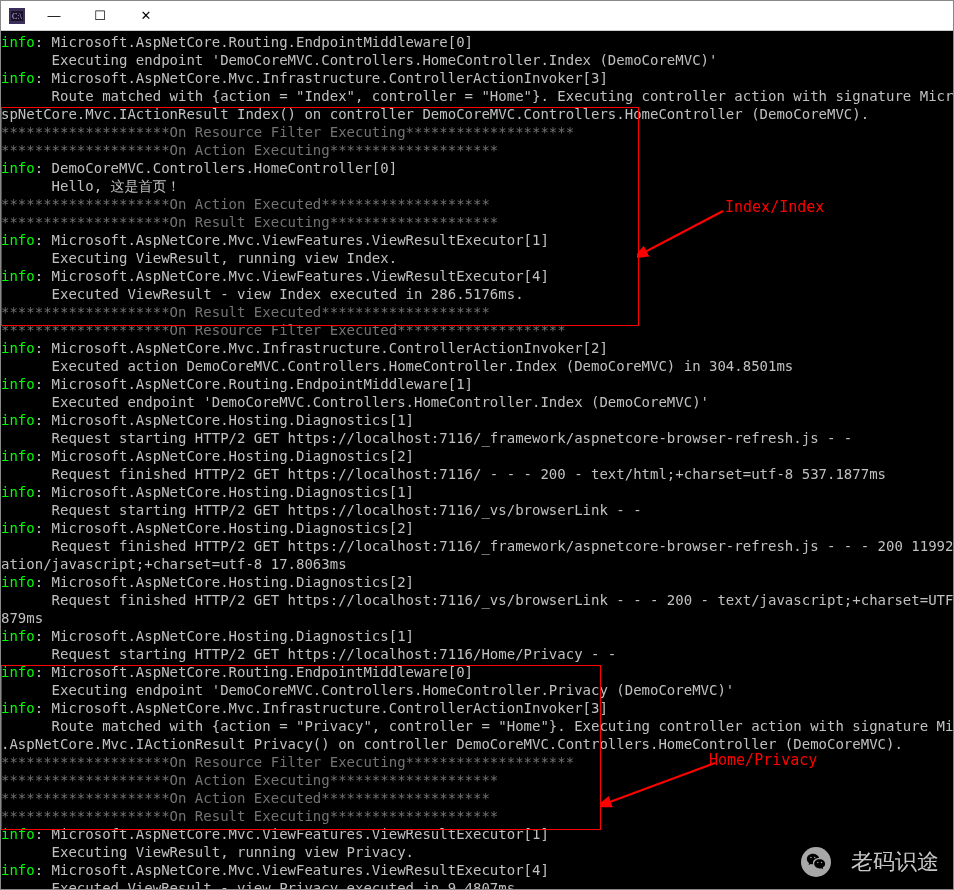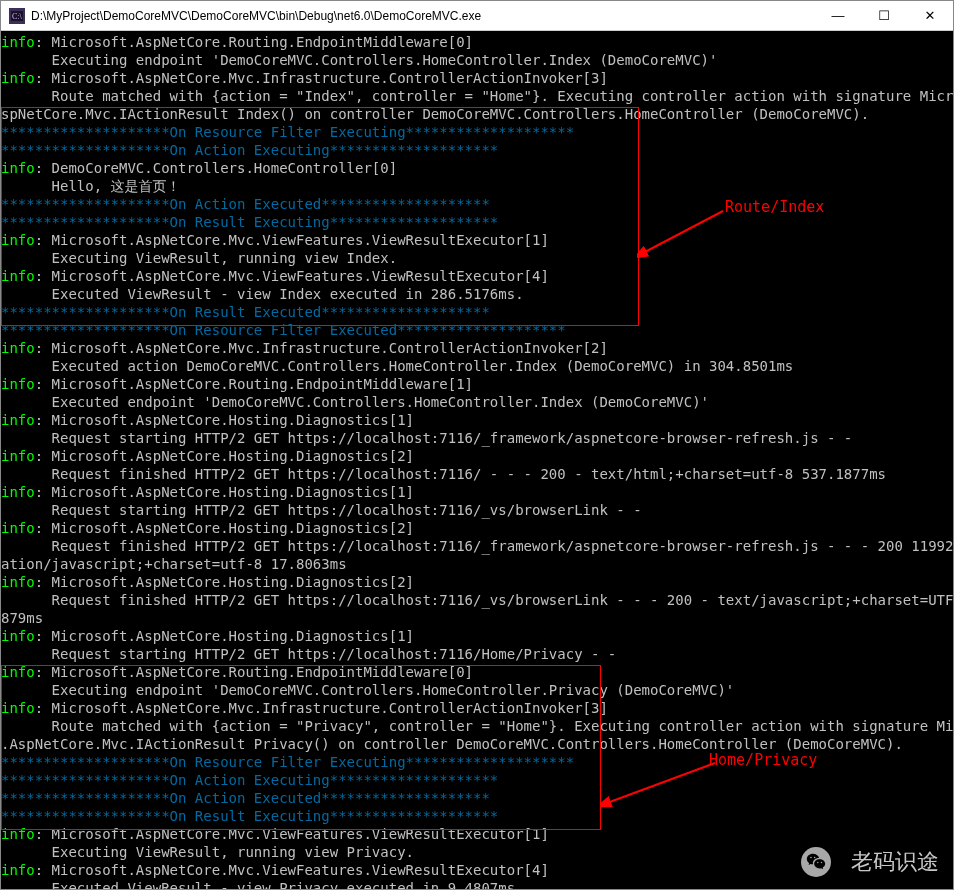--- a/index.html
+++ b/index.html
@@ -7,54 +7,53 @@
   .window { width:954px; height:890px; border:1px solid #888; background:#000; display:flex; flex-direction:column; }
   .titlebar { height:30px; background:#fff; display:flex; align-items:center; font-size:12px; color:#000; border-bottom:1px solid #ccc; }
   .titlebar .icon { width:16px; height:16px; margin:0 6px 0 8px; display:inline-flex; align-items:center; justify-content:center; }
   .titlebar .icon svg { display:block; }
   .titlebar .title { flex:1; white-space:nowrap; overflow:hidden; text-overflow:ellipsis; }
   .winbtns { display:flex; height:100%; }
   .winbtn { width:46px; height:100%; display:flex; align-items:center; justify-content:center; font-family:Arial,sans-serif; font-size:13px; color:#000; }
   .console { flex:1; background:#000; font-family:"NSimSun","SimSun","Consolas",monospace; font-size:14px; line-height:18px; padding:2px 16px 0 0; position:relative; white-space:pre; overflow:hidden; }
   .line { white-space:pre; height:18px; }
   .g { color:#00ff00; }  
-  .c { color:#0369a1; }  
+  .c { color:#737373; }  
   .w { color:#c0c0c0; }  
   .box1 { position:absolute; border:1px solid #ff0000; pointer-events:none; }
   .ann { position:absolute; color:#ff0000; font-family:"NSimSun","SimSun",monospace; font-size:15px; pointer-events:none; }
   .arrow { position:absolute; pointer-events:none; }
   .watermark { position:absolute; right:14px; bottom:12px; display:flex; align-items:center; gap:20px; color:#d8d8d8; font-family:"Microsoft YaHei","SimHei",sans-serif; font-size:22px; opacity:0.92; pointer-events:none; }
   .watermark .wicon { width:30px; height:30px; border-radius:50%; background:#d8d8d8; color:#000; display:flex; align-items:center; justify-content:center; font-weight:bold; font-size:18px; opacity:0.85; }
 </style>
 </head>
 <body>
 
 <div class="window">
   <div class="titlebar">
     <span class="icon">
       <svg width="16" height="16" viewBox="0 0 16 16">
         <rect x="0" y="0" width="16" height="16" fill="#3b2e58"></rect>
         <rect x="2" y="3" width="12" height="10" fill="#1a1326"></rect>
         <text x="3" y="11" font-size="8" fill="#c8b6ff" font-family="Consolas">C:\</text>
       </svg>
     </span>
-    <span class="title">D:\MyProject\DemoCoreMVC\DemoCoreMVC\bin\Debug\net6.0\DemoCoreMVC.exe</span>
     <div class="winbtns">
       <div class="winbtn">—</div>
       <div class="winbtn">☐</div>
       <div class="winbtn">✕</div>
     </div>
   </div>
 
   <div class="console" id="console"><div class="line"><span class="g">info</span><span class="w">: Microsoft.AspNetCore.Routing.EndpointMiddleware[0]</span></div><div class="line"><span class="w">      Executing endpoint 'DemoCoreMVC.Controllers.HomeController.Index (DemoCoreMVC)'</span></div><div class="line"><span class="g">info</span><span class="w">: Microsoft.AspNetCore.Mvc.Infrastructure.ControllerActionInvoker[3]</span></div><div class="line"><span class="w">      Route matched with {action = "Index", controller = "Home"}. Executing controller action with signature Microsoft.A</span></div><div class="line"><span class="w">spNetCore.Mvc.IActionResult Index() on controller DemoCoreMVC.Controllers.HomeController (DemoCoreMVC).</span></div><div class="line"><span class="c">********************On Resource Filter Executing********************</span></div><div class="line"><span class="c">********************On Action Executing********************</span></div><div class="line"><span class="g">info</span><span class="w">: DemoCoreMVC.Controllers.HomeController[0]</span></div><div class="line"><span class="w">      Hello, 这是首页！</span></div><div class="line"><span class="c">********************On Action Executed********************</span></div><div class="line"><span class="c">********************On Result Executing********************</span></div><div class="line"><span class="g">info</span><span class="w">: Microsoft.AspNetCore.Mvc.ViewFeatures.ViewResultExecutor[1]</span></div><div class="line"><span class="w">      Executing ViewResult, running view Index.</span></div><div class="line"><span class="g">info</span><span class="w">: Microsoft.AspNetCore.Mvc.ViewFeatures.ViewResultExecutor[4]</span></div><div class="line"><span class="w">      Executed ViewResult - view Index executed in 286.5176ms.</span></div><div class="line"><span class="c">********************On Result Executed********************</span></div><div class="line"><span class="c">********************On Resource Filter Executed********************</span></div><div class="line"><span class="g">info</span><span class="w">: Microsoft.AspNetCore.Mvc.Infrastructure.ControllerActionInvoker[2]</span></div><div class="line"><span class="w">      Executed action DemoCoreMVC.Controllers.HomeController.Index (DemoCoreMVC) in 304.8501ms</span></div><div class="line"><span class="g">info</span><span class="w">: Microsoft.AspNetCore.Routing.EndpointMiddleware[1]</span></div><div class="line"><span class="w">      Executed endpoint 'DemoCoreMVC.Controllers.HomeController.Index (DemoCoreMVC)'</span></div><div class="line"><span class="g">info</span><span class="w">: Microsoft.AspNetCore.Hosting.Diagnostics[1]</span></div><div class="line"><span class="w">      Request starting HTTP/2 GET https://localhost:7116/_framework/aspnetcore-browser-refresh.js - -</span></div><div class="line"><span class="g">info</span><span class="w">: Microsoft.AspNetCore.Hosting.Diagnostics[2]</span></div><div class="line"><span class="w">      Request finished HTTP/2 GET https://localhost:7116/ - - - 200 - text/html;+charset=utf-8 537.1877ms</span></div><div class="line"><span class="g">info</span><span class="w">: Microsoft.AspNetCore.Hosting.Diagnostics[1]</span></div><div class="line"><span class="w">      Request starting HTTP/2 GET https://localhost:7116/_vs/browserLink - -</span></div><div class="line"><span class="g">info</span><span class="w">: Microsoft.AspNetCore.Hosting.Diagnostics[2]</span></div><div class="line"><span class="w">      Request finished HTTP/2 GET https://localhost:7116/_framework/aspnetcore-browser-refresh.js - - - 200 11992 applic</span></div><div class="line"><span class="w">ation/javascript;+charset=utf-8 17.8063ms</span></div><div class="line"><span class="g">info</span><span class="w">: Microsoft.AspNetCore.Hosting.Diagnostics[2]</span></div><div class="line"><span class="w">      Request finished HTTP/2 GET https://localhost:7116/_vs/browserLink - - - 200 - text/javascript;+charset=UTF-8 31.7</span></div><div class="line"><span class="w">879ms</span></div><div class="line"><span class="g">info</span><span class="w">: Microsoft.AspNetCore.Hosting.Diagnostics[1]</span></div><div class="line"><span class="w">      Request starting HTTP/2 GET https://localhost:7116/Home/Privacy - -</span></div><div class="line"><span class="g">info</span><span class="w">: Microsoft.AspNetCore.Routing.EndpointMiddleware[0]</span></div><div class="line"><span class="w">      Executing endpoint 'DemoCoreMVC.Controllers.HomeController.Privacy (DemoCoreMVC)'</span></div><div class="line"><span class="g">info</span><span class="w">: Microsoft.AspNetCore.Mvc.Infrastructure.ControllerActionInvoker[3]</span></div><div class="line"><span class="w">      Route matched with {action = "Privacy", controller = "Home"}. Executing controller action with signature Microsoft</span></div><div class="line"><span class="w">.AspNetCore.Mvc.IActionResult Privacy() on controller DemoCoreMVC.Controllers.HomeController (DemoCoreMVC).</span></div><div class="line"><span class="c">********************On Resource Filter Executing********************</span></div><div class="line"><span class="c">********************On Action Executing********************</span></div><div class="line"><span class="c">********************On Action Executed********************</span></div><div class="line"><span class="c">********************On Result Executing********************</span></div><div class="line"><span class="g">info</span><span class="w">: Microsoft.AspNetCore.Mvc.ViewFeatures.ViewResultExecutor[1]</span></div><div class="line"><span class="w">      Executing ViewResult, running view Privacy.</span></div><div class="line"><span class="g">info</span><span class="w">: Microsoft.AspNetCore.Mvc.ViewFeatures.ViewResultExecutor[4]</span></div><div class="line"><span class="w">      Executed ViewResult - view Privacy executed in 9.4807ms.</span></div>
 
     
     <div class="box1" style="left:0px; top:76px; width:638px; height:219px;"></div>
     
-    <div class="ann" style="left:724px; top:167px;">Route/Index</div>
+    <div class="ann" style="left:724px; top:167px;">Index/Index</div>
     
     <svg class="arrow" style="left:636px; top:172px;" width="90" height="60">
       <defs>
           <marker id="ah1" markerWidth="10" markerHeight="10" refX="2" refY="3" orient="auto">
             <path d="M0,0 L0,6 L8,3 z" fill="#ff0000"></path>
           </marker>
         </defs>
       <line x1="86" y1="8" x2="6" y2="50" stroke="#ff0000" stroke-width="2" marker-end="url(#ah1)"></line>
     </svg>
 

